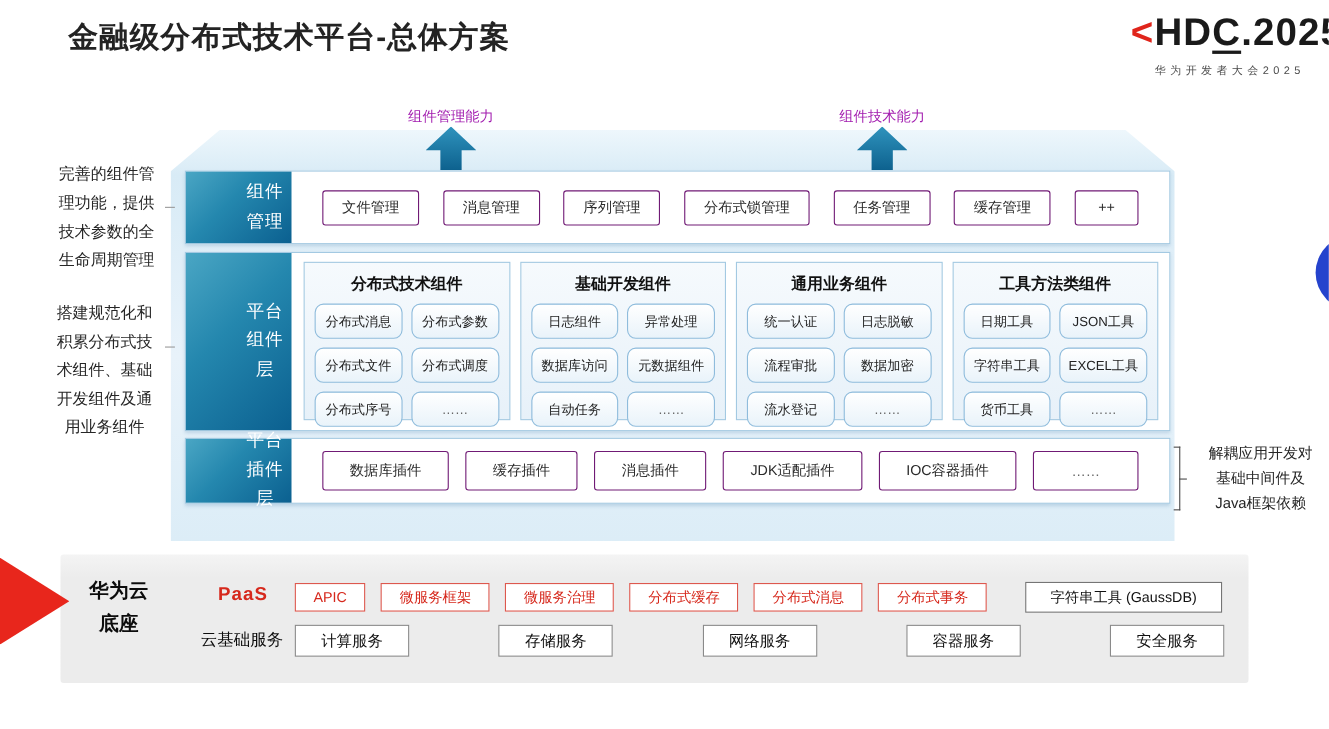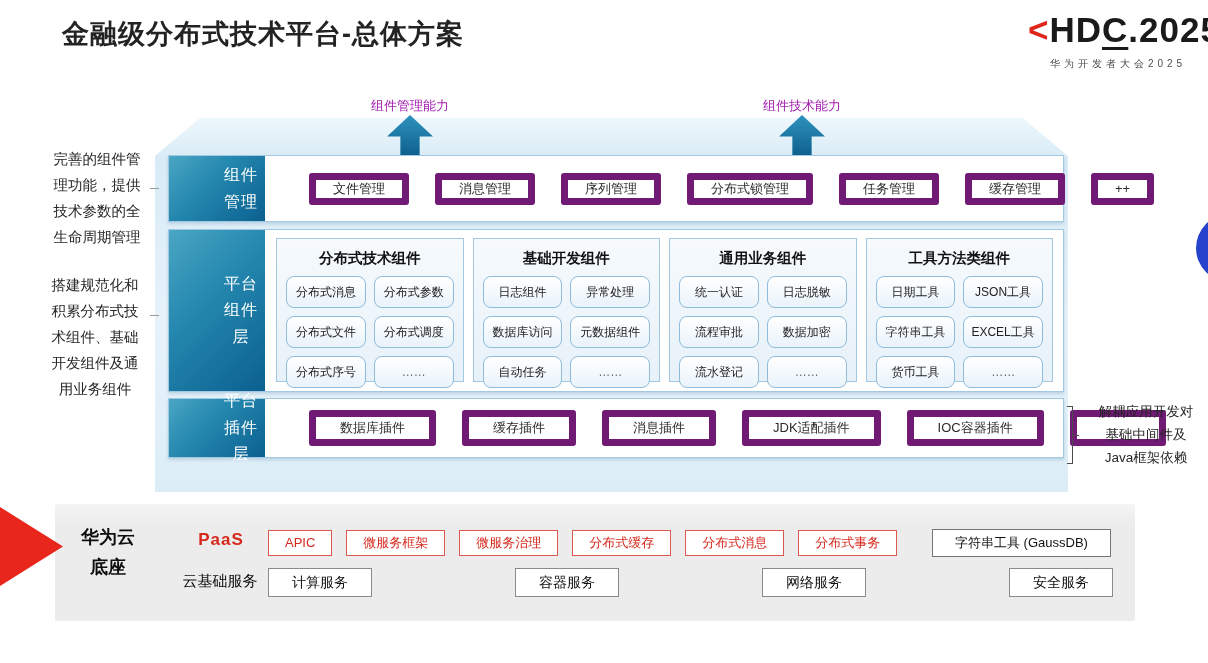--- a/index.html
+++ b/index.html
@@ -54,24 +54,24 @@
     background: linear-gradient(135deg, #4aa6c4 0%, #2487ae 42%, #0b6090 100%);
     color: #fff; font-size: 16px; letter-spacing: 1px; line-height: 1.65;
     display: flex; align-items: center; justify-content: center;
     text-align: center; white-space: pre-line; padding-left: 48px;
   }
   .row-items {
     flex: 1; display: flex; align-items: center; justify-content: space-between;
     padding: 0 28px; gap: 10px;
   }
   .box-item {
-    background: #fff; border: 7px solid #701a75; border-radius: 3px;
+    background: #fff; border: 1px solid #701a75; border-radius: 3px;
     height: 32px; padding: 0 17px; white-space: nowrap;
     display: flex; align-items: center; justify-content: center;
-    font-size: 13px; color: #2b2b2b; margin-left: 16px;
+    font-size: 13px; color: #2b2b2b;
   }
   #row-mgmt .box-item:last-child { min-width: 58px; }
   #row-plug .box-item { height: 36px; padding: 0 24px; }
   #row-plug .box-item:last-child { min-width: 96px; color: #666; }
   
   .panels { flex: 1; display: flex; gap: 9px; padding: 8px 10px 9px 11px; }
   .panel {
     flex: 1; border: 1px solid #a3c9e2;
     background: linear-gradient(180deg, #f6fafd, #e7f1f9);
     padding: 5px 9px 8px; display: flex; flex-direction: column;
@@ -283,16 +283,17 @@
     <div class="paas-item">分布式消息</div>
     <div class="paas-item">分布式事务</div>
   </div>
 <div class="paas-row" style="left:898px; width:240px;">
   <div class="paas-db">字符串工具 (GaussDB)</div>
 </div>
 
 <div class="cloud-row">
 
 <div class="cloud-item">计算服务</div>
+    <div class="cloud-item">存储服务</div>
+    <div class="cloud-item">网络服务</div>
     <div class="cloud-item">容器服务</div>
-    <div class="cloud-item">网络服务</div>
     <div class="cloud-item">安全服务</div>
   </div>
 
 </body></html>

